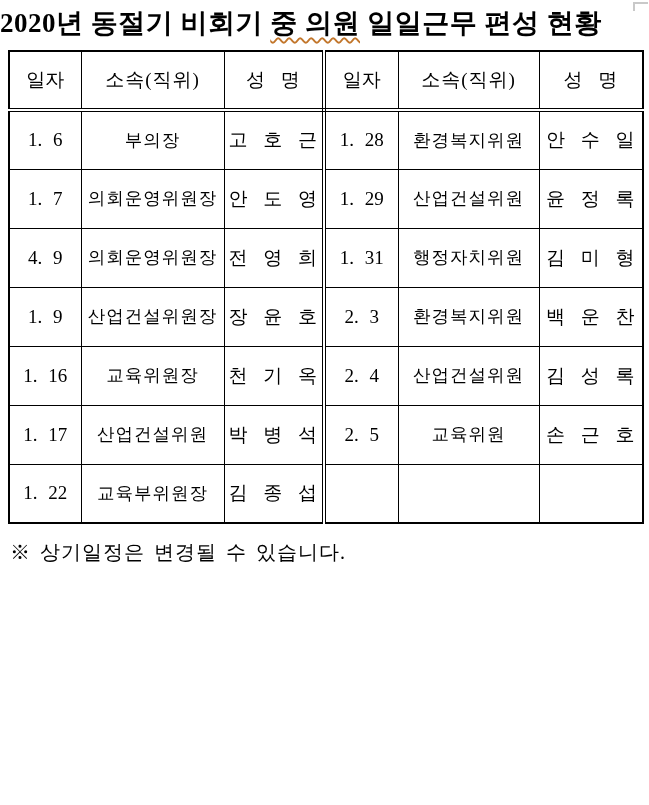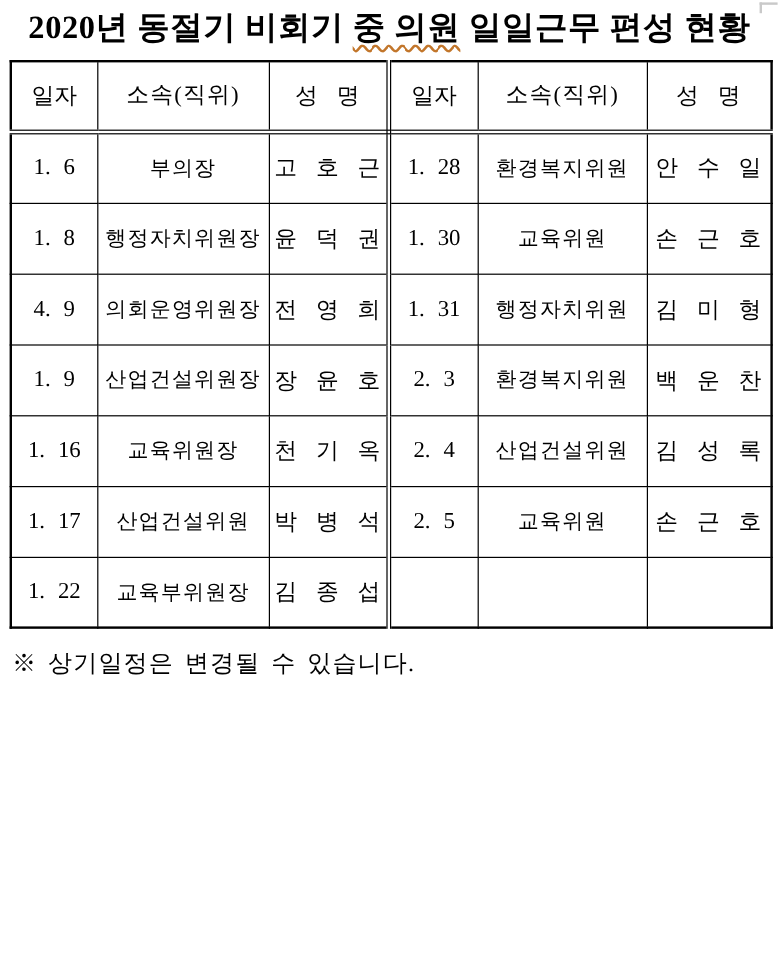--- a/index.html
+++ b/index.html
@@ -12,21 +12,21 @@
     background: #ffffff;
     color: #000000;
     font-family: "Liberation Serif", "DejaVu Serif", serif;
     position: relative;
     overflow: hidden;
   }
 
   
   .title {
     margin-top: 6px;
-    text-align: center;
+    text-align: left;
     font-size: 27px;
     font-weight: bold;
     letter-spacing: 0.5px;
     line-height: 1.3;
   }
   .wavy {
     text-decoration-line: underline;
     text-decoration-style: wavy;
     text-decoration-thickness: 2px;
     text-underline-offset: 5px;
@@ -109,29 +109,29 @@
 
   <tr>
     <td class="c-date">1. 6</td>
     <td class="c-aff">부의장</td>
     <td class="c-name sep-r">고 호 근</td>
     <td class="c-date">1. 28</td>
     <td class="c-aff">환경복지위원</td>
     <td class="c-name">안 수 일</td>
   </tr>
 
+  <tr>
+    <td class="c-date">1. 7</td>
+    <td class="c-aff">의회운영위원장</td>
+    <td class="c-name sep-r">안 도 영</td>
+    <td class="c-date">1. 29</td>
+    <td class="c-aff">산업건설위원</td>
+    <td class="c-name">윤 정 록</td>
+  </tr>
 
-  <tr>
-    <td class="c-date">1. 8</td>
-    <td class="c-aff">행정자치위원장</td>
-    <td class="c-name sep-r">윤 덕 권</td>
-    <td class="c-date">1. 30</td>
-    <td class="c-aff">교육위원</td>
-    <td class="c-name">손 근 호</td>
-  </tr>
 
   <tr>
     <td class="c-date">4. 9</td>
     <td class="c-aff">의회운영위원장</td>
     <td class="c-name sep-r">전 영 희</td>
     <td class="c-date">1. 31</td>
     <td class="c-aff">행정자치위원</td>
     <td class="c-name">김 미 형</td>
   </tr>
 

